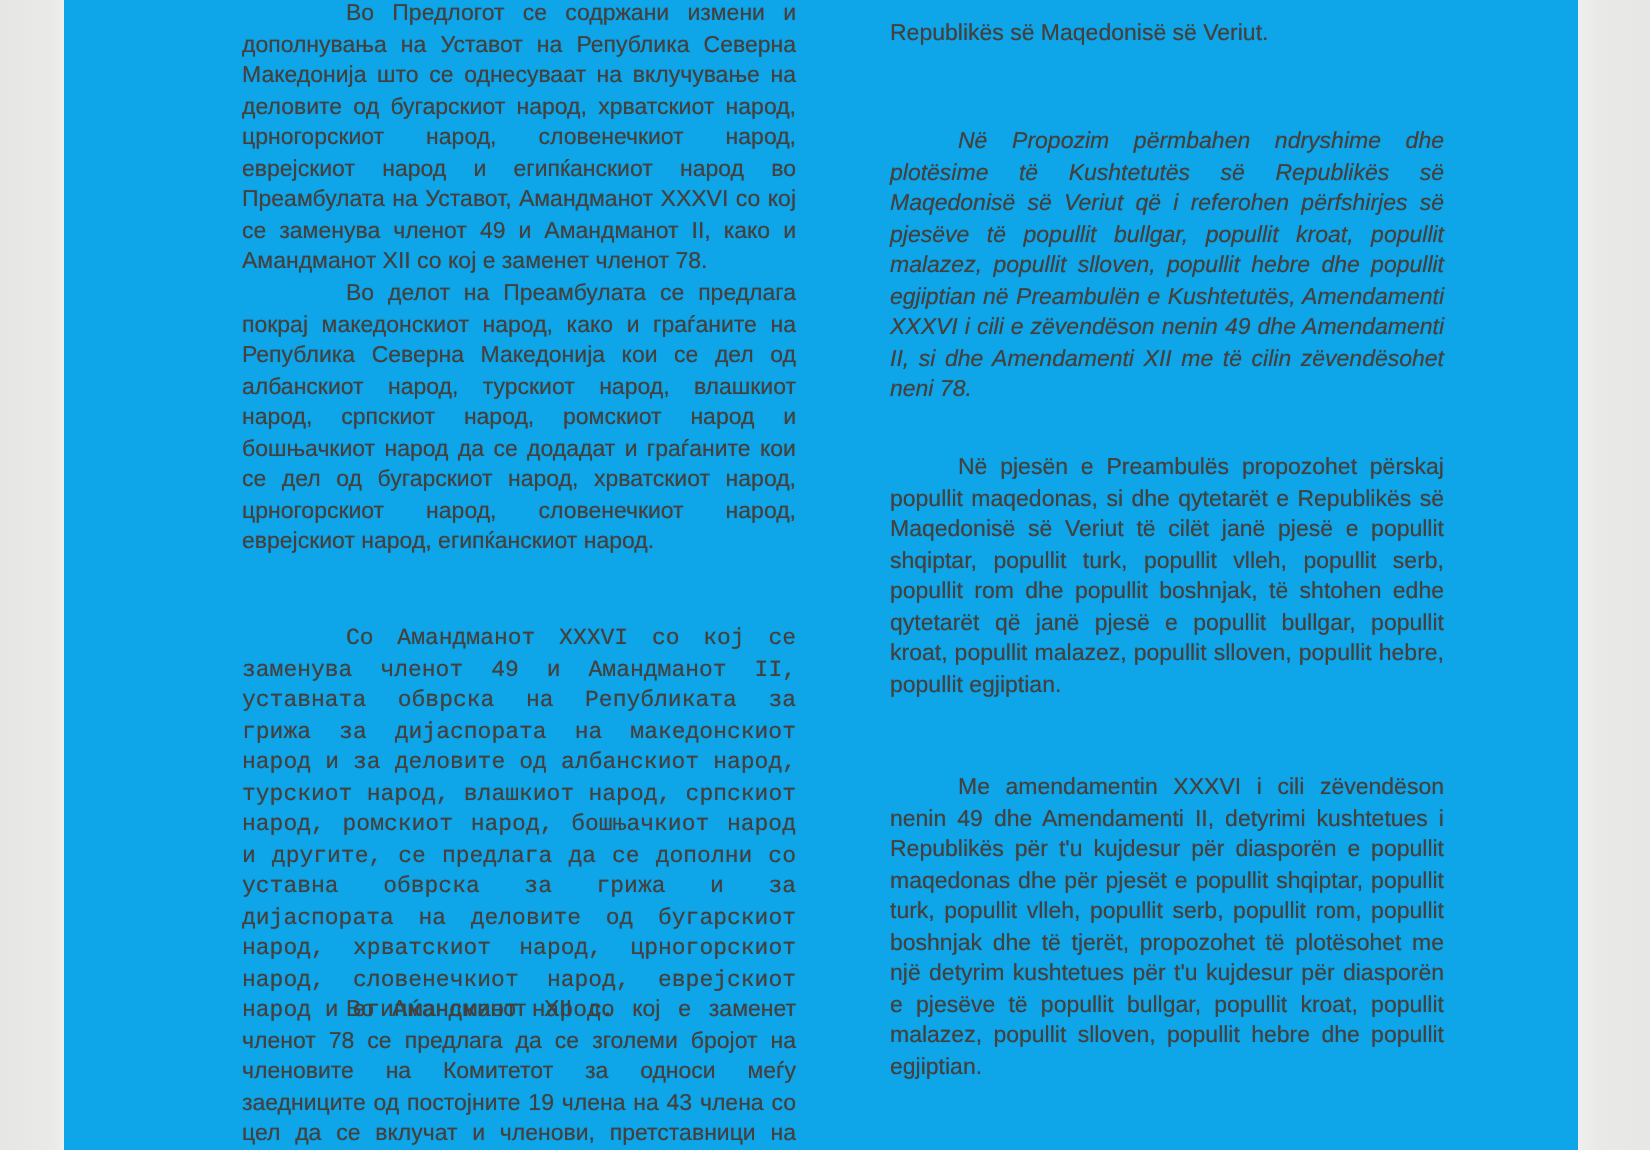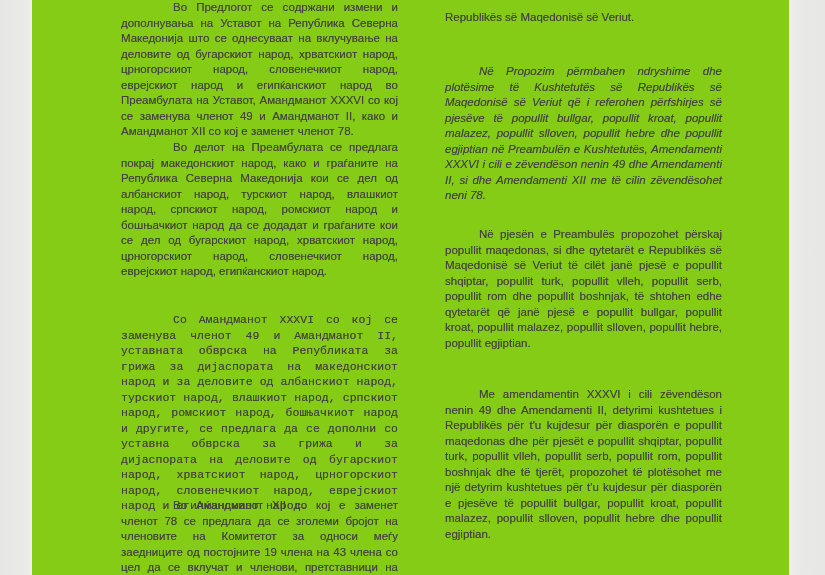--- a/index.html
+++ b/index.html
@@ -1,20 +1,20 @@
 <!DOCTYPE html>
 <html><head>
 <meta charset="utf-8">
 <style>
   html, body { margin: 0; padding: 0; }
   .page {
     position: relative;
     width: 825px;
     height: 575px;
-    background: #84cc16;
+    background: #0ea5e9;
     overflow: hidden;
     font-family: "Liberation Sans", sans-serif;
   }
   .edge-band {
     position: absolute;
     top: 0;
     height: 100%;
   }
   .edge-left {
     left: 0;

